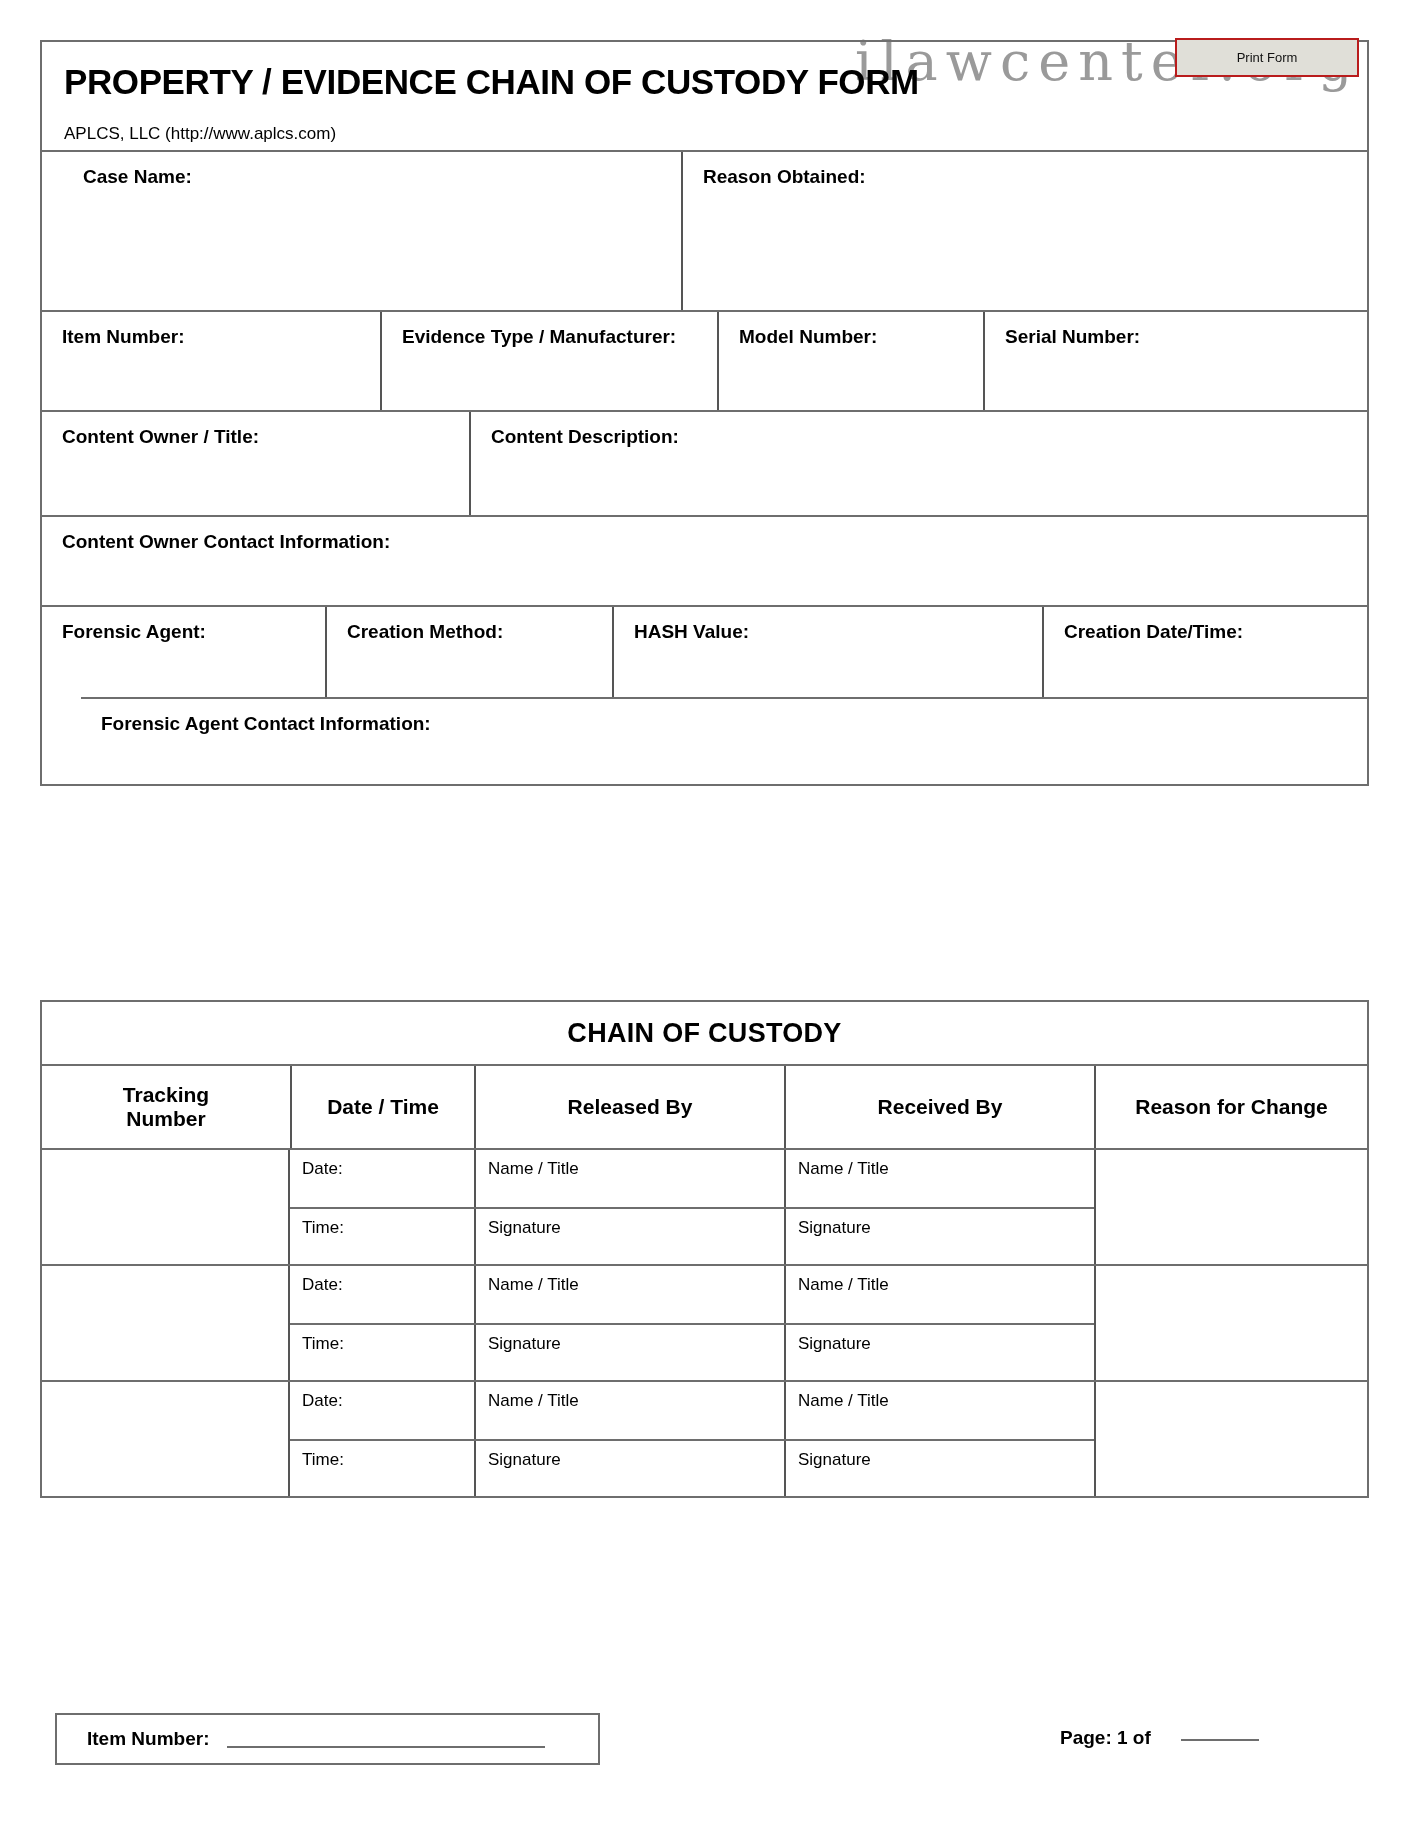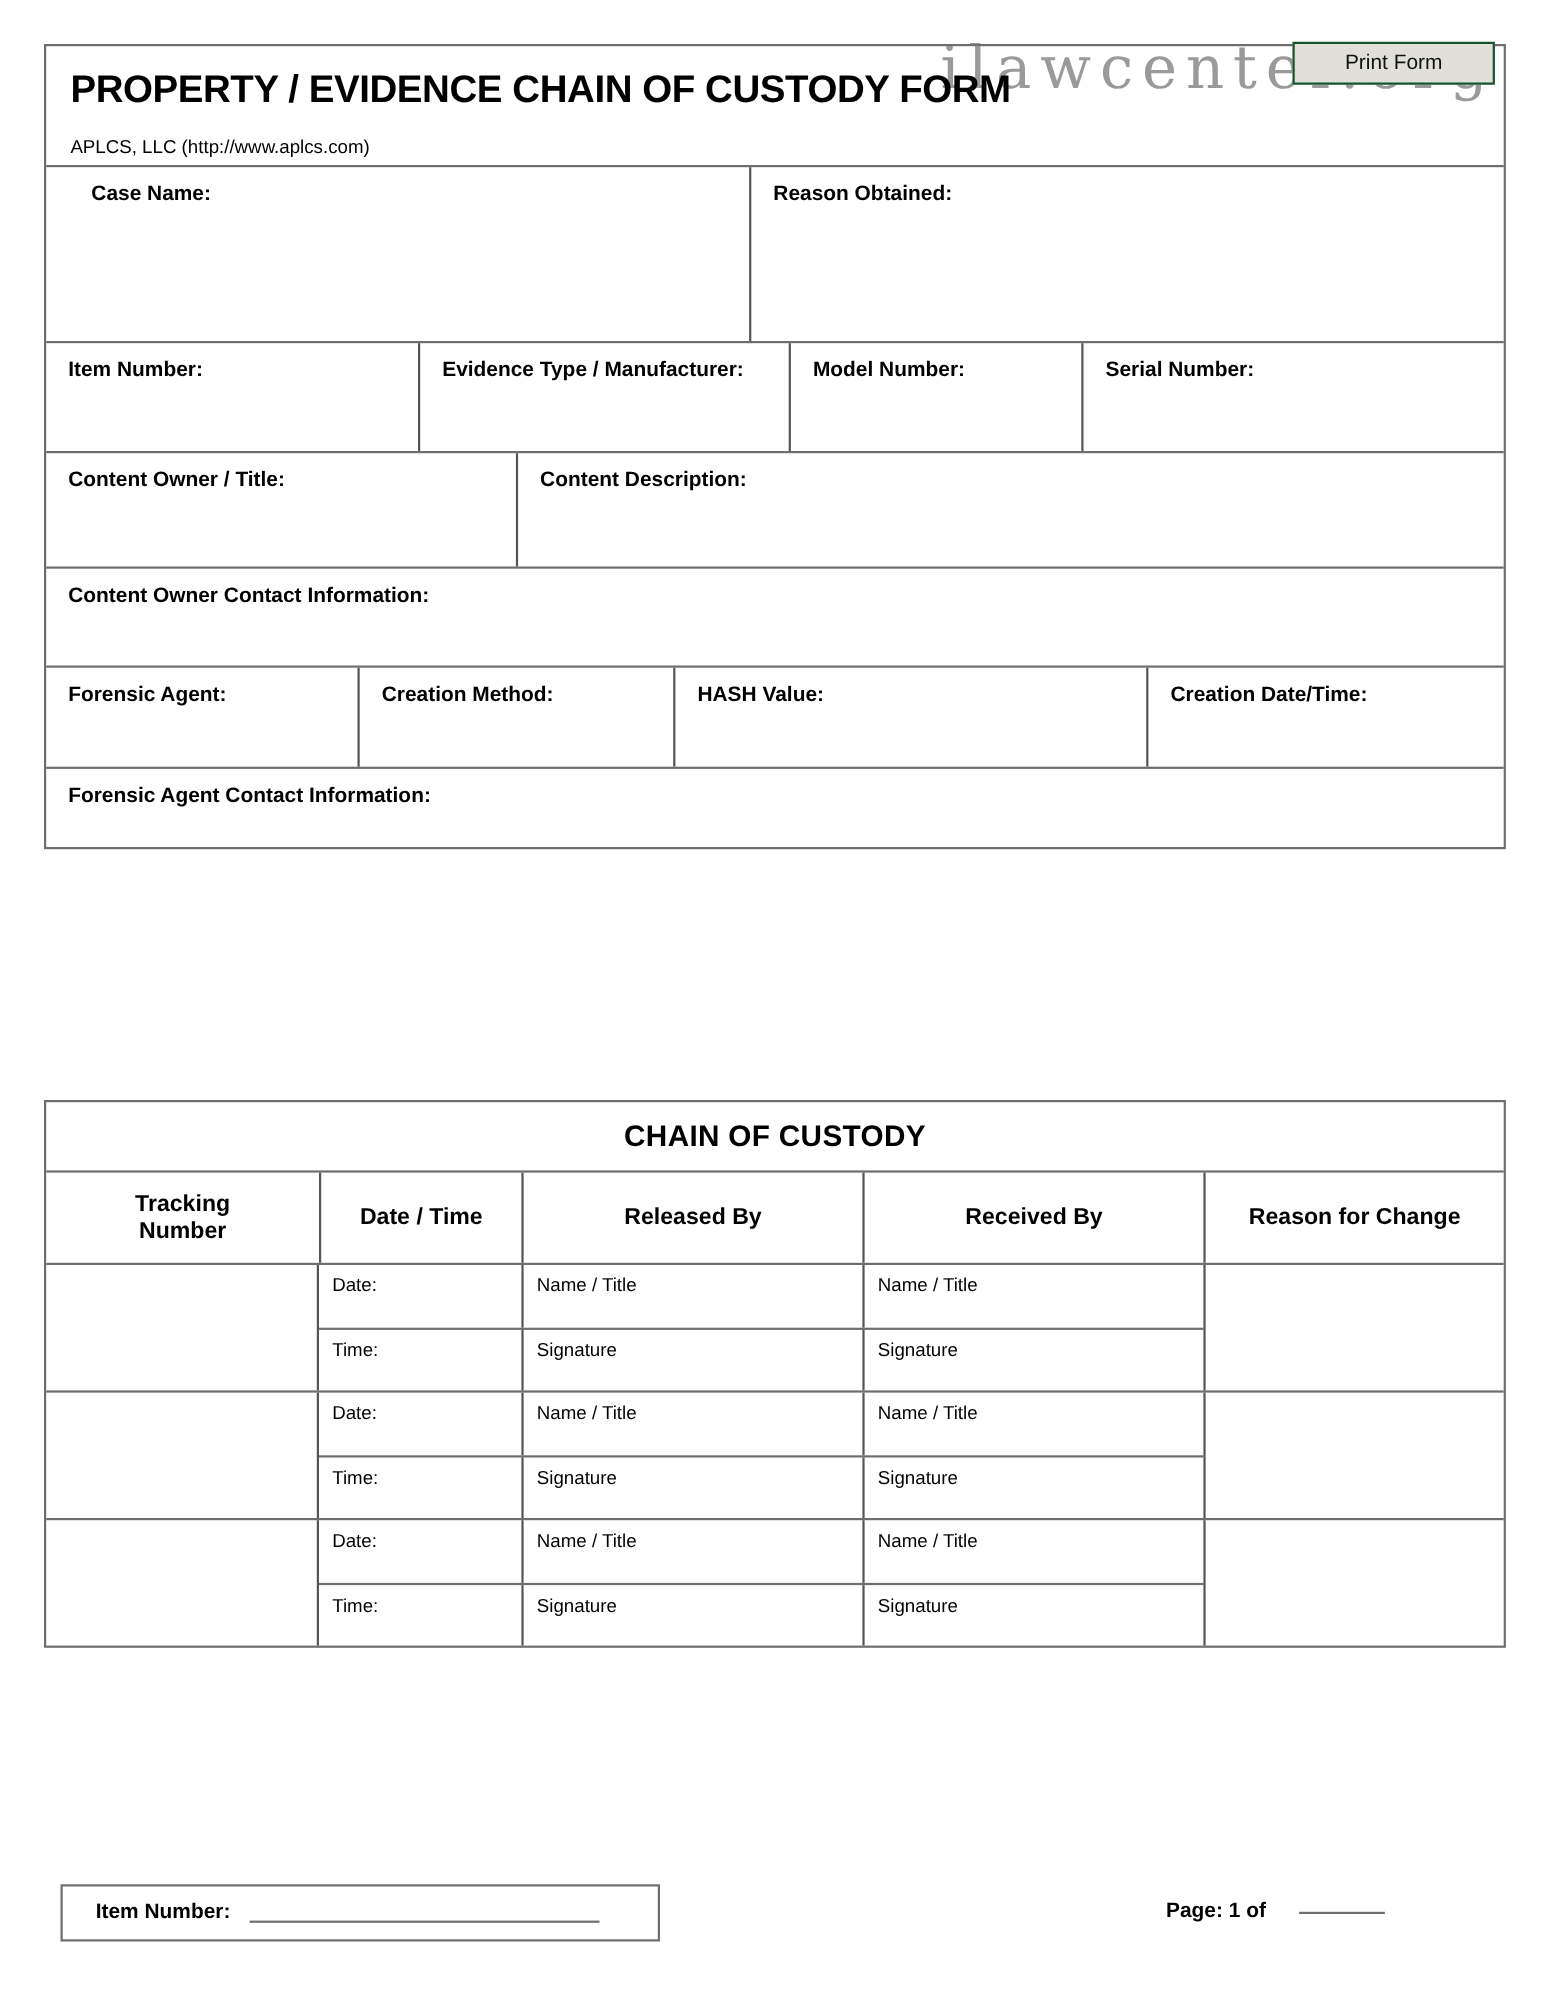--- a/index.html
+++ b/index.html
@@ -31,26 +31,26 @@
   }
 
   
   .print-form-btn {
     position: absolute;
     top: 38px;
     left: 1175px;
     width: 180px;
     height: 35px;
     background: #e0dfd8;
-    border: 2px solid #14532d;
+    border: 2px solid #b91c1c;
     z-index: 5;
     display: flex;
     align-items: center;
     justify-content: center;
-    font-size: 19px;
+    font-size: 13px;
     font-family: "Liberation Sans", sans-serif;
     color: #111111;
     cursor: pointer;
   }
 
   
   .top-block {
     position: absolute;
     left: 40px;
     top: 40px;
@@ -310,21 +310,21 @@
       <span class="cell-label">Creation Method:</span>
     </div>
     <div class="cell" style="width:430px;">
       <span class="cell-label">HASH Value:</span>
     </div>
     <div class="cell" style="flex:1;">
       <span class="cell-label">Creation Date/Time:</span>
     </div>
   </div>
 
-  <div class="row" style="height:73px;">
+  <div class="row" style="height:87px;margin-left:39px;">
     <div class="cell" style="flex:1;">
       <span class="cell-label">Forensic Agent Contact Information:</span>
     </div>
   </div>
 
 </div>
 
 <div class="print-form-btn">Print Form</div>
 
 <div class="coc-block">

